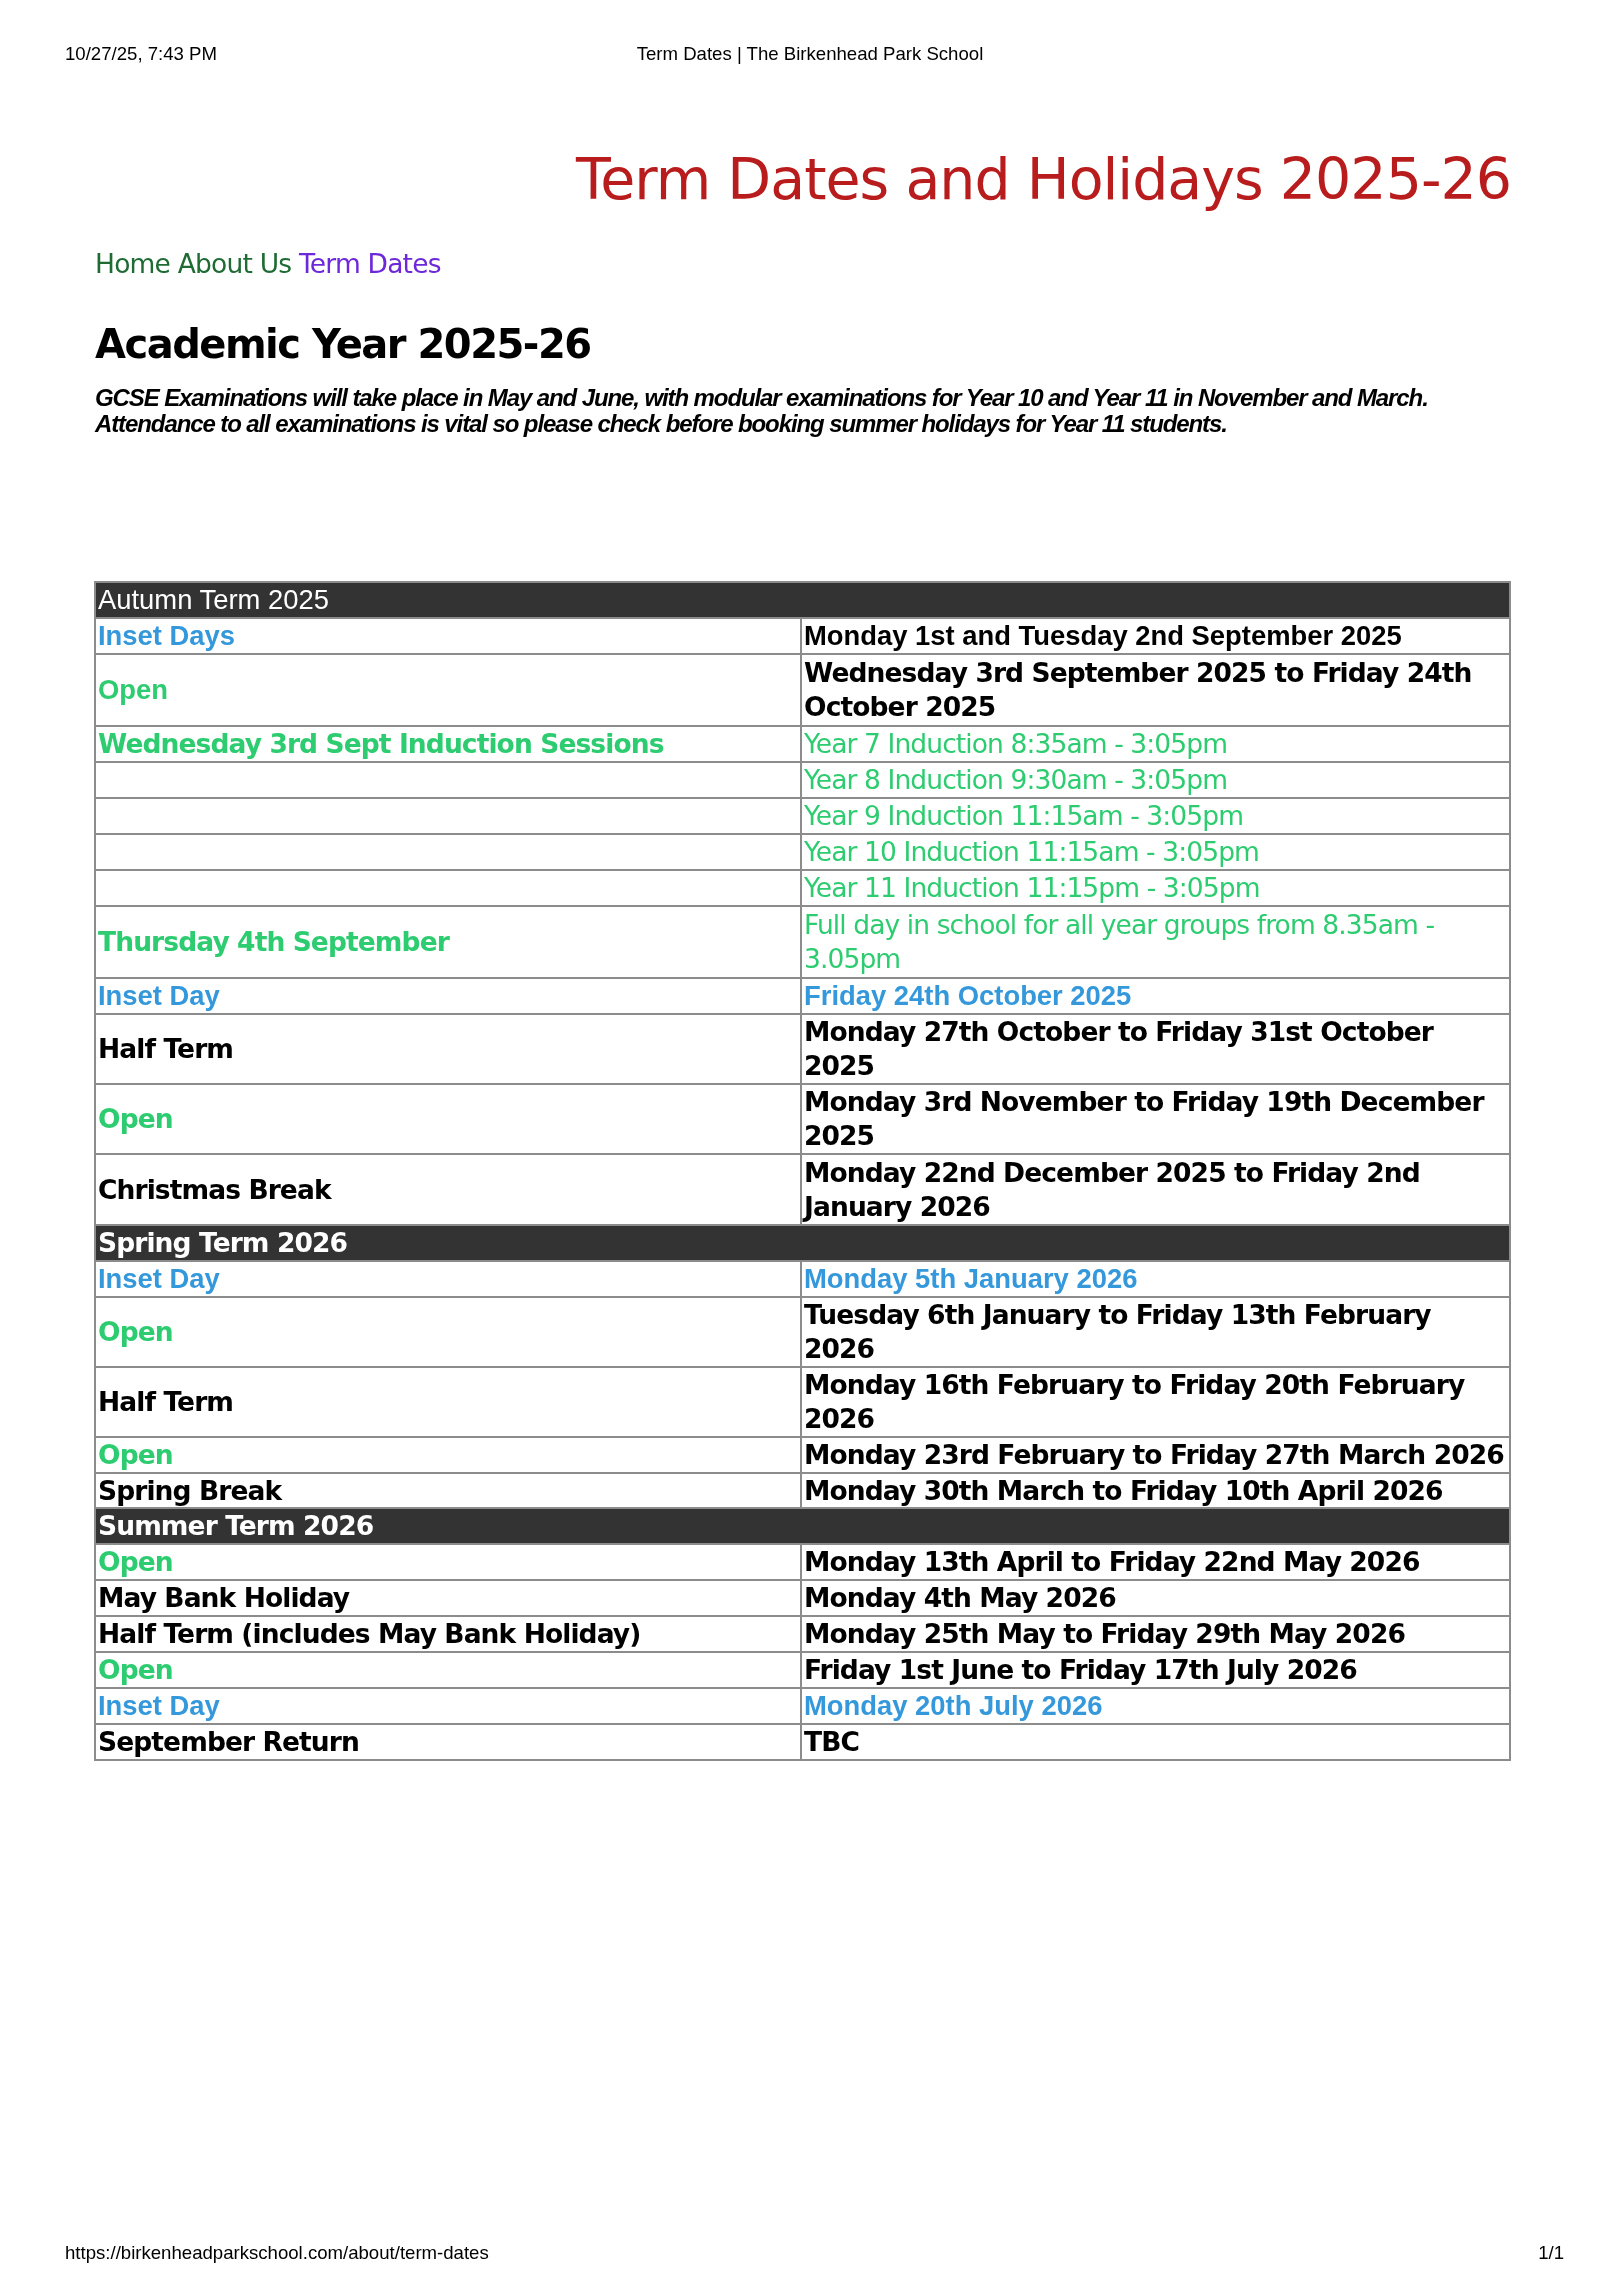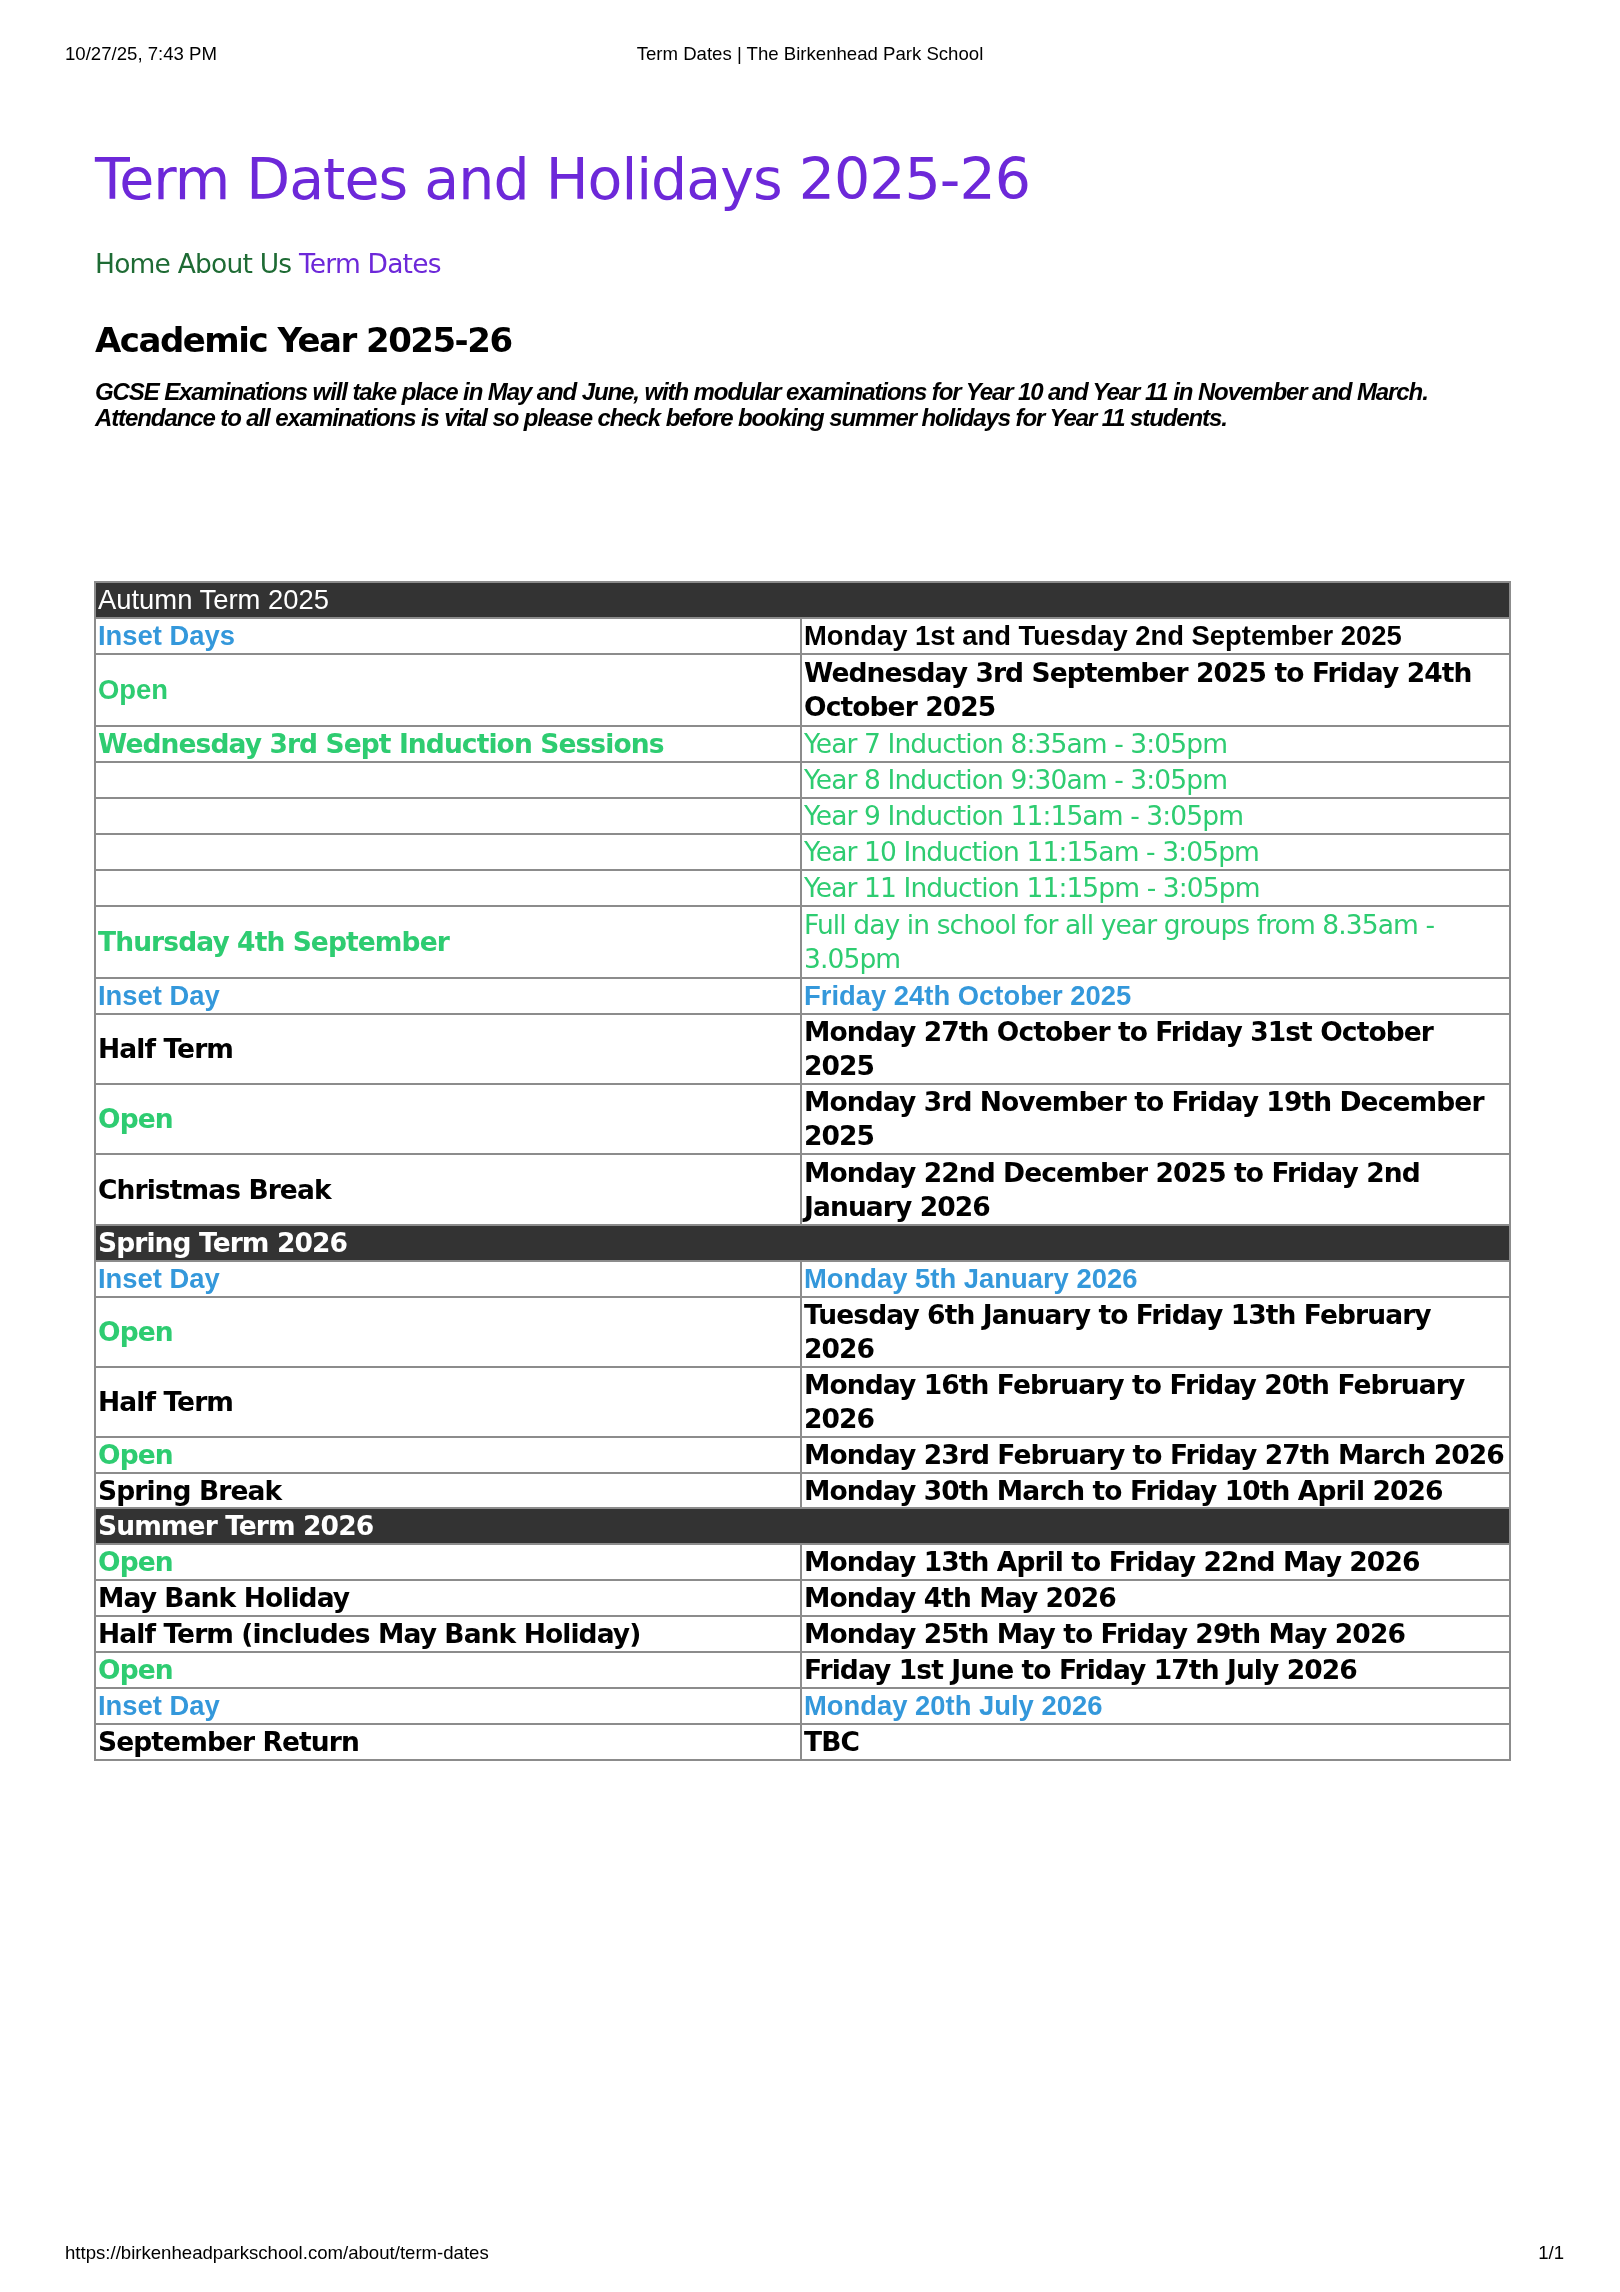--- a/index.html
+++ b/index.html
@@ -12,30 +12,31 @@
     .print-footer { top: 2242px; height: 23.5px; }
     .ph-left { position: absolute; left: 65px; }
     .ph-center { position: absolute; left: 0; width: 1620px; text-align: center; }
     .pf-left { position: absolute; left: 65px; }
     .pf-right { position: absolute; right: 56px; }
 
     .content { position: absolute; left: 95px; top: 147px; width: 1416px; }
     .page-title {
       font-family: "DejaVu Sans", sans-serif; font-weight: normal;
       font-size: 57px; margin: 0; line-height: 1.15; letter-spacing: -1px;
-      color: #6d28d9;
+      color: #b91c1c;
+      text-align: right;
     }
     .breadcrumb {
       margin-top: 35px; font-family: "DejaVu Sans", sans-serif; font-size: 26.5px;
       letter-spacing: -0.8px;
     }
     .breadcrumb a { color: #1e6b34; text-decoration: none; }
     .breadcrumb .current { color: #6d28d9; }
     .section-title {
-      font-family: "DejaVu Sans", sans-serif; font-weight: bold; font-size: 34px;
+      font-family: "DejaVu Sans", sans-serif; font-weight: bold; font-size: 40px;
       margin: 43px 0 0 0; letter-spacing: -1.5px; line-height: 1.1;
     }
     .intro {
       margin-top: 19.6px; font-family: Liberation Sans, sans-serif; font-style: italic;
       font-weight: bold; font-size: 24px; line-height: 26px; letter-spacing: -1.1px;
       width: 1441px;
     }
 
     table.term {
       border-collapse: collapse; width: 1414px; table-layout: fixed;

